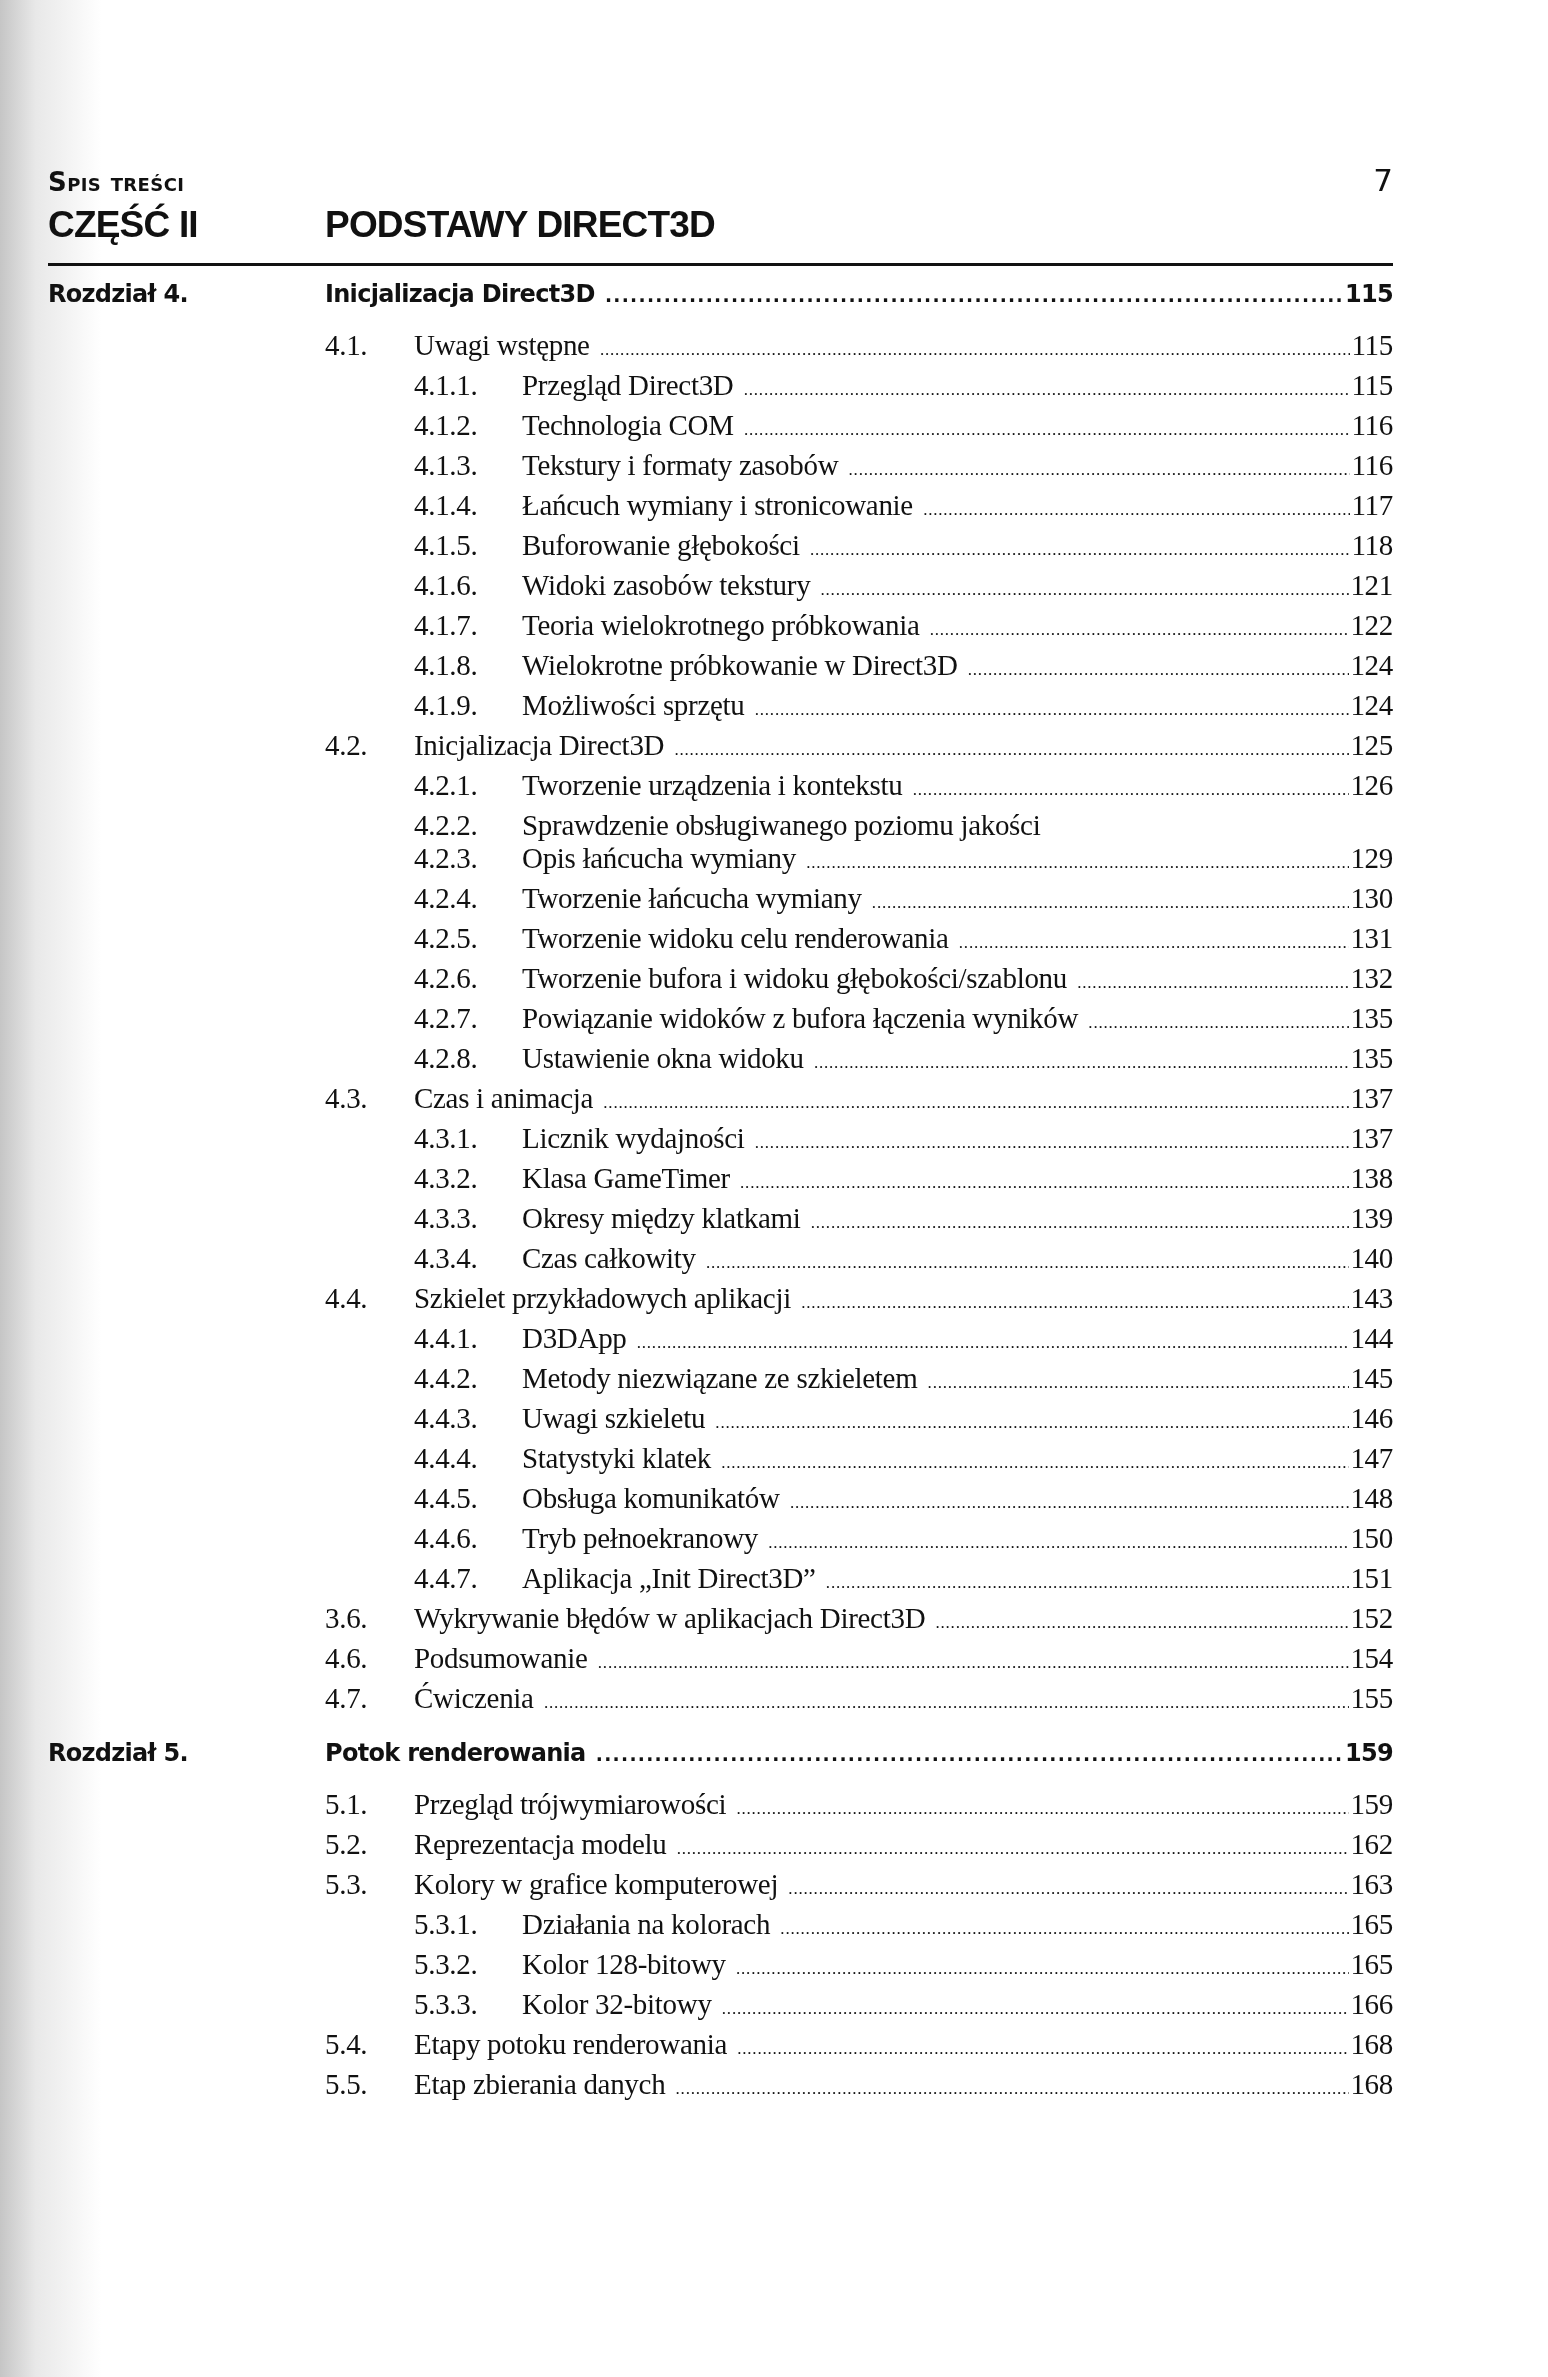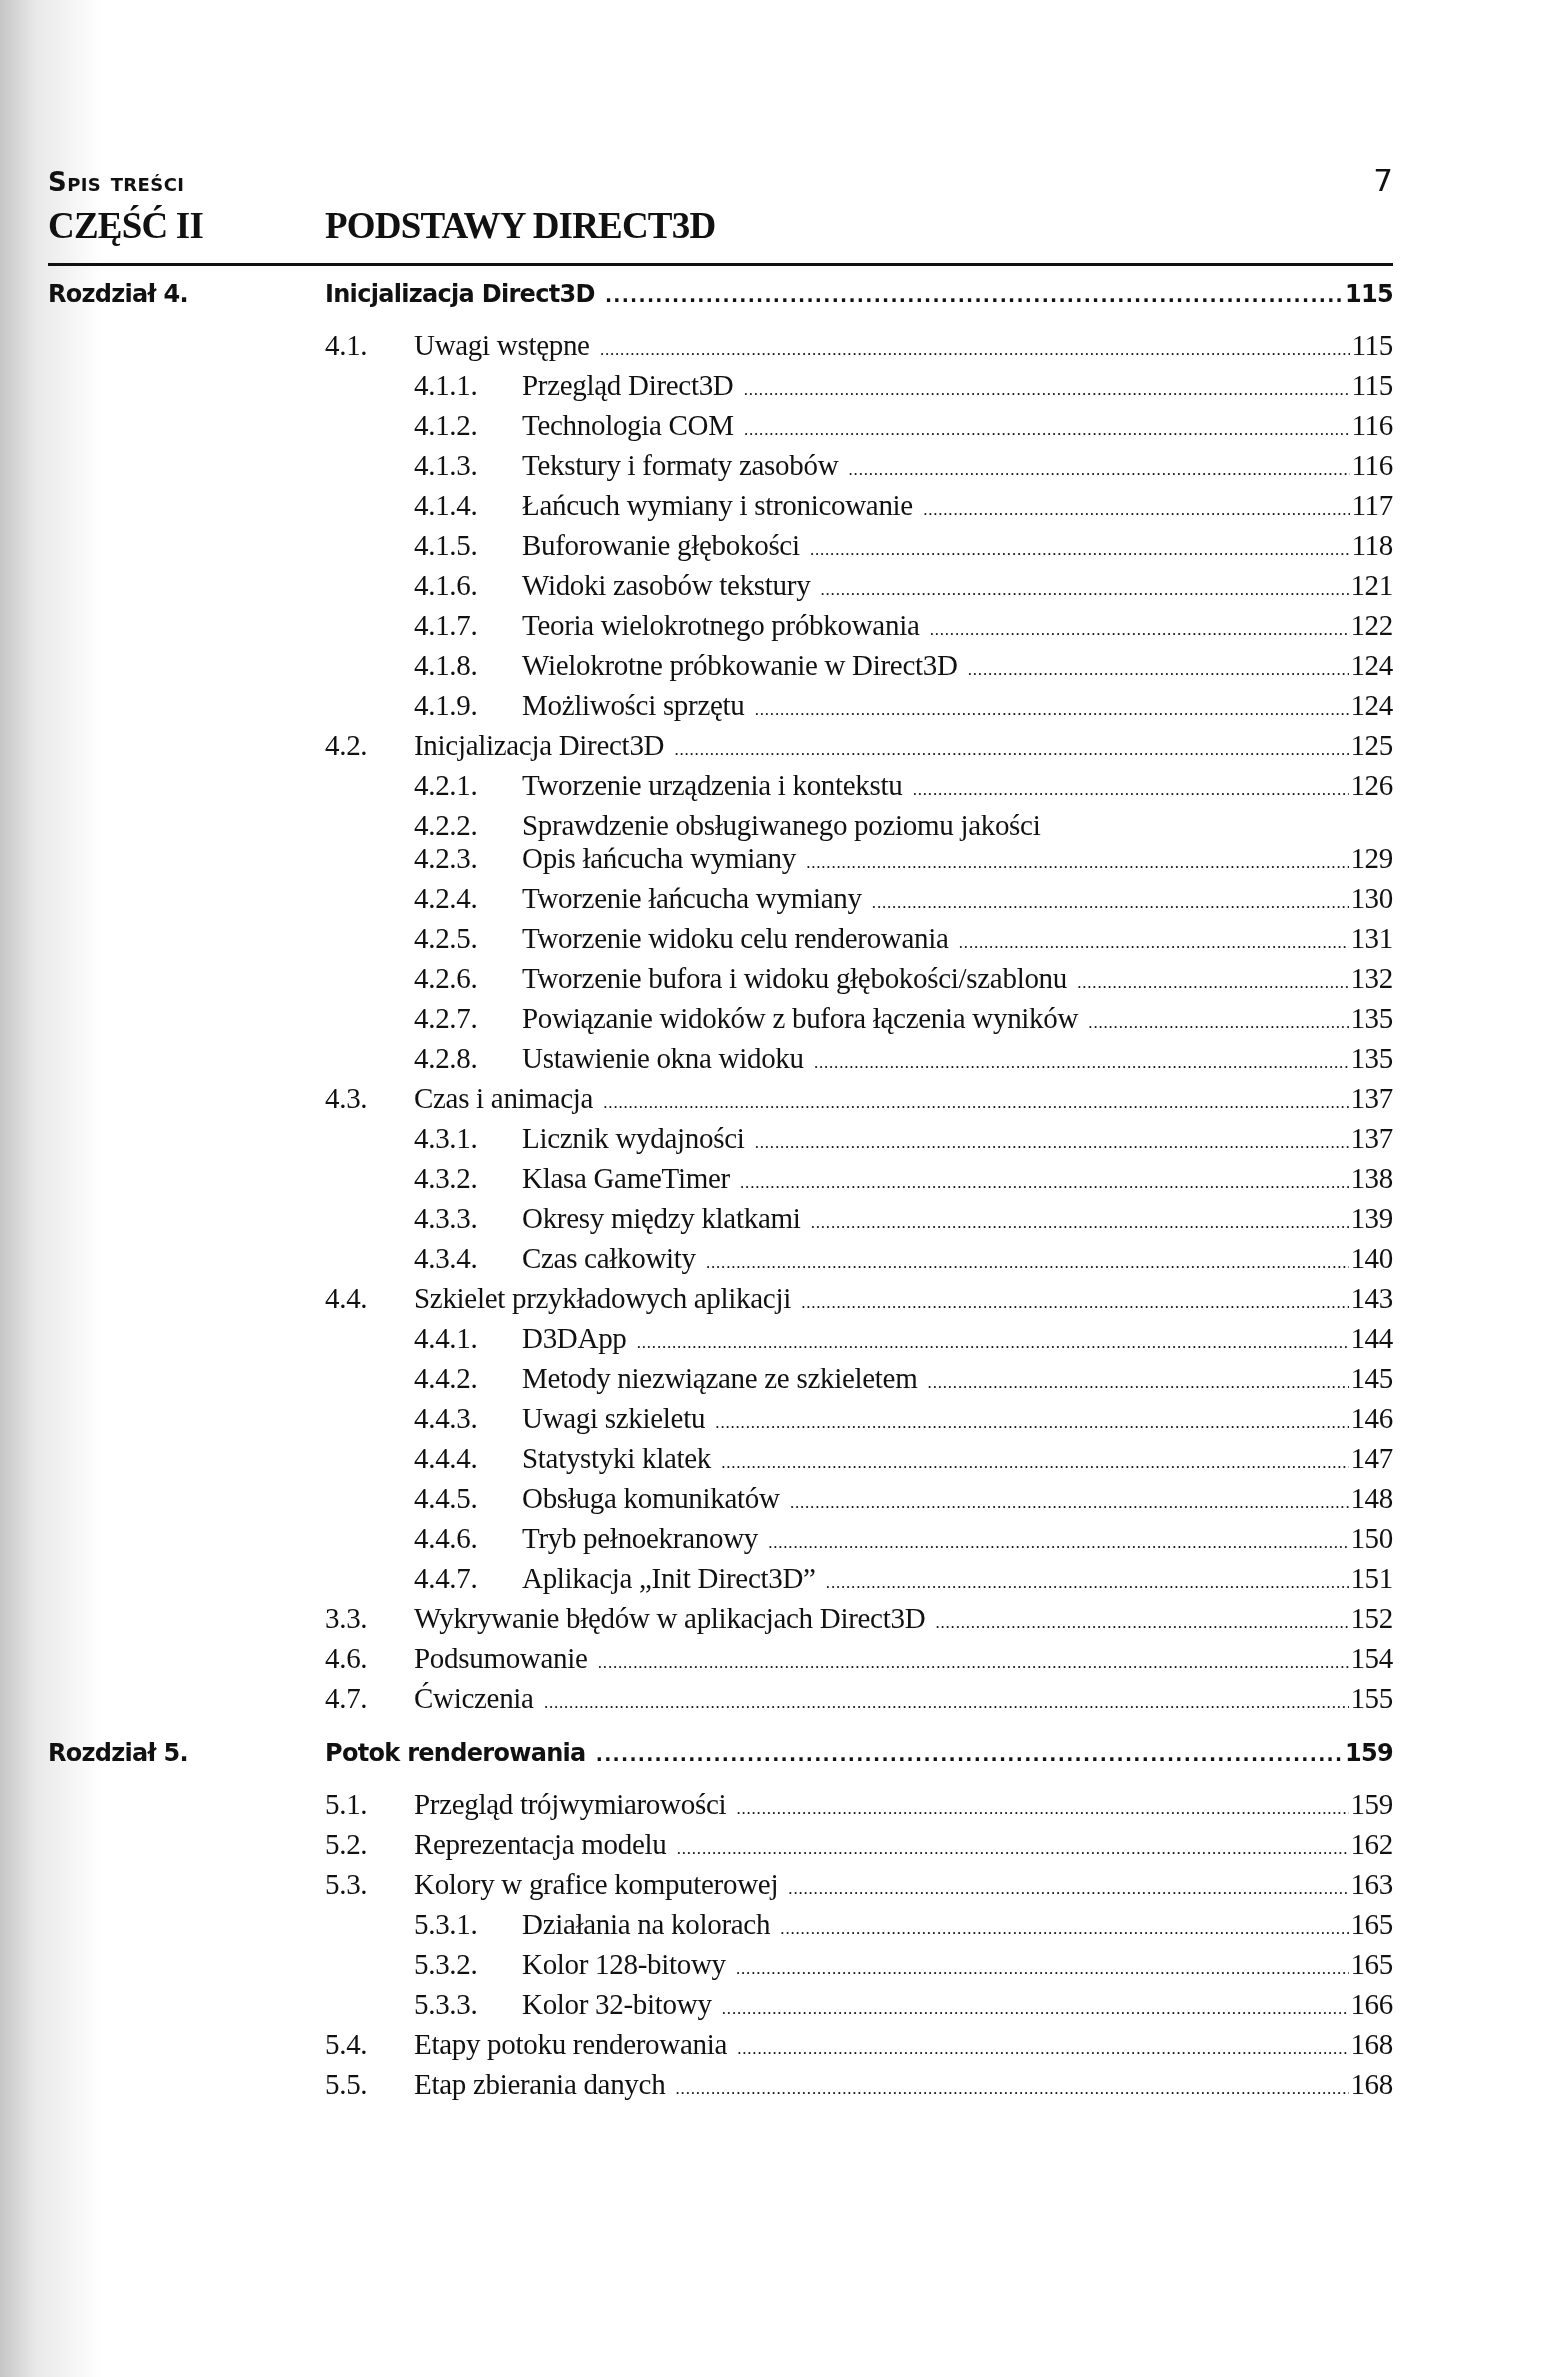--- a/index.html
+++ b/index.html
@@ -14,21 +14,21 @@
     }
     .running-head {
       position: absolute; left: 48px; top: 119px; width: 1345px;
       display: flex; justify-content: space-between; align-items: baseline;
       font-family: "DejaVu Sans", sans-serif; font-weight: bold;
     }
     .running-head .title { font-size: 26px; letter-spacing: 0.4px; font-variant: small-caps; margin-top: 48px; }
     .running-head .pageno { font-family: "DejaVu Sans", sans-serif; font-weight: normal; font-size: 31px; }
     .part {
       position: absolute; left: 48px; top: 204px; width: 1345px;
-      font-family: Liberation Serif, serif; font-weight: bold; font-size: 37px;
+      font-family: Liberation Sans, sans-serif; font-weight: bold; font-size: 37px;
       display: flex; align-items: baseline; letter-spacing: -0.8px;
     }
     .part .label { width: 277px; }
     .rule { position: absolute; left: 48px; top: 263px; width: 1345px; height: 3.4px; background: #111; }
     .toc { position: absolute; left: 48px; top: 280px; width: 1345px; }
     .chapter {
       display: flex; align-items: baseline; height: 49px;
       font-family: "DejaVu Sans", sans-serif; font-weight: bold; font-size: 24px; letter-spacing: -0.7px;
     }
     .chapter .ch-label { width: 277px; flex: none; }
@@ -262,21 +262,21 @@
       <span class="leader"></span>
       <span class="page">150</span>
     </div>
     <div class="entry l2">
       <span class="num">4.4.7.</span>
       <span class="text">Aplikacja „Init Direct3D”</span>
       <span class="leader"></span>
       <span class="page">151</span>
     </div>
     <div class="entry l1">
-      <span class="num">3.3.</span>
+      <span class="num">3.6.</span>
       <span class="text">Wykrywanie błędów w aplikacjach Direct3D</span>
       <span class="leader"></span>
       <span class="page">152</span>
     </div>
     <div class="entry l1">
       <span class="num">4.6.</span>
       <span class="text">Podsumowanie</span>
       <span class="leader"></span>
       <span class="page">154</span>
     </div>

